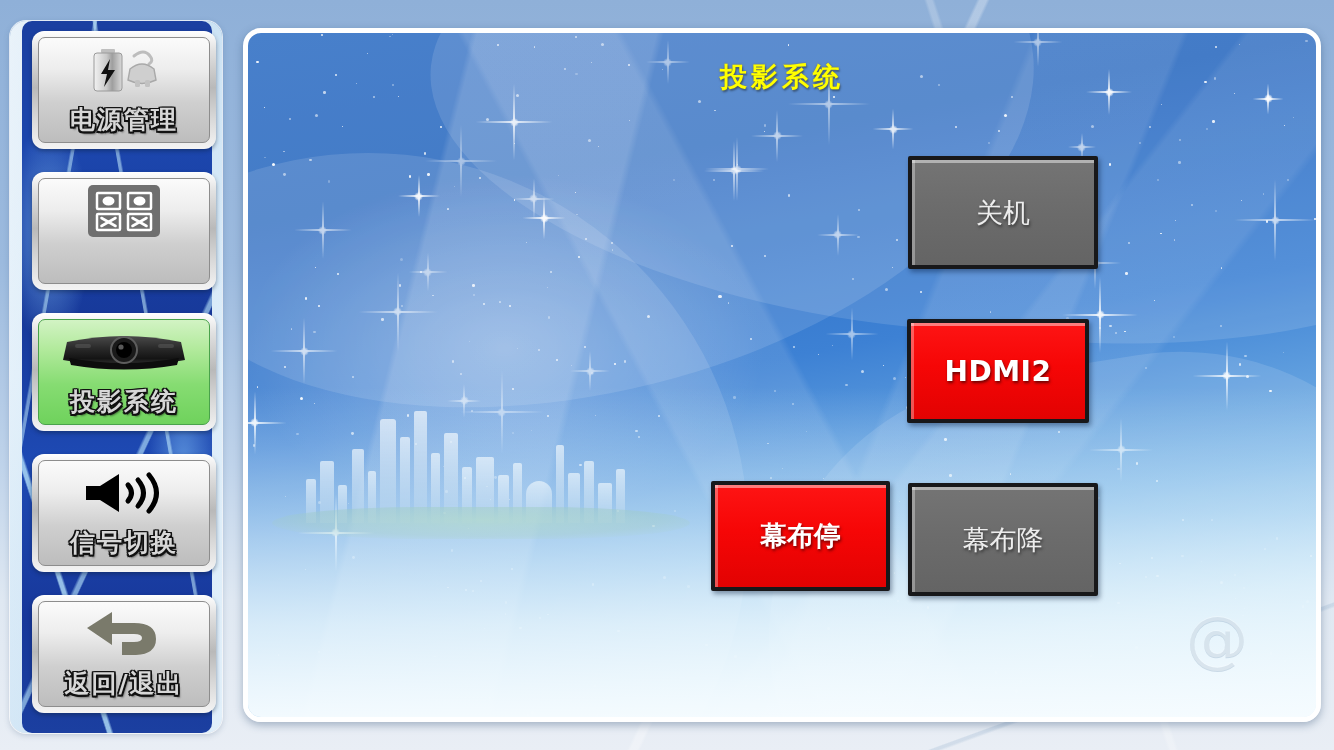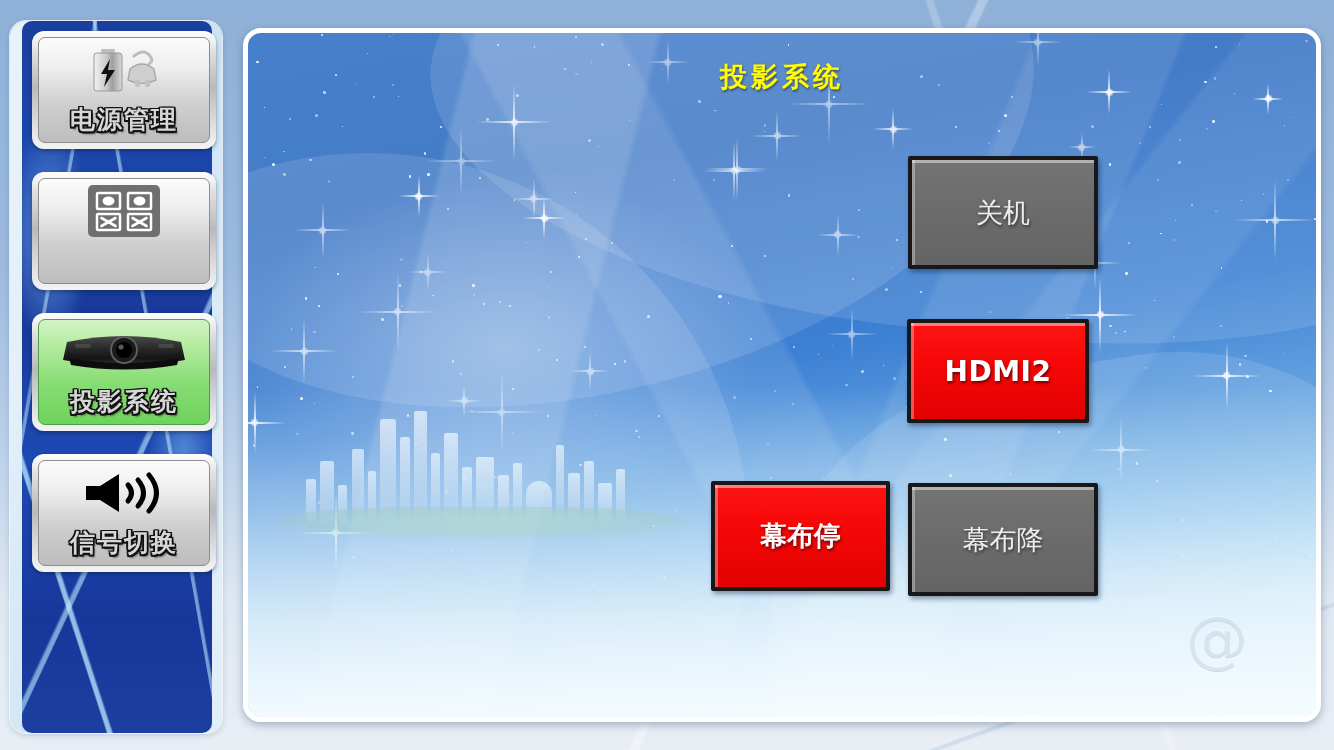--- a/index.html
+++ b/index.html
@@ -390,20 +390,30 @@
               <path d="M48 16 q7 8 0 16"></path>
               <path d="M58 11 q11 13 0 26"></path>
               <path d="M69 6 q15 18 0 36"></path>
             </g>
           </svg>
         </div>
         <div class="side-label">信号切换</div>
       </div>
     </div>
 
+    <div class="side-btn" style="top:574px;">
+      <div class="inner">
+        <div class="icon-wrap">
+          <svg width="84" height="50" viewBox="0 0 84 50">
+            <path d="M30 3 L30 14 L52 14 q22 0 22 16 q0 15 -20 16 L40 46 L40 33 L52 33 q8 0 8 -4 q0 -4 -8 -4 L30 25 L30 36 L5 19 Z" fill="#7a7a6b"></path>
+          </svg>
+        </div>
+        <div class="side-label">返回/退出</div>
+      </div>
+    </div>
   </div>
 
   <div class="main-panel">
     <div class="bg-bands">
       <div class="band b1"></div>
       <div class="band b2"></div>
       <div class="band b3"></div>
       <div class="band b4"></div>
     </div>
     <div class="rays"></div>

